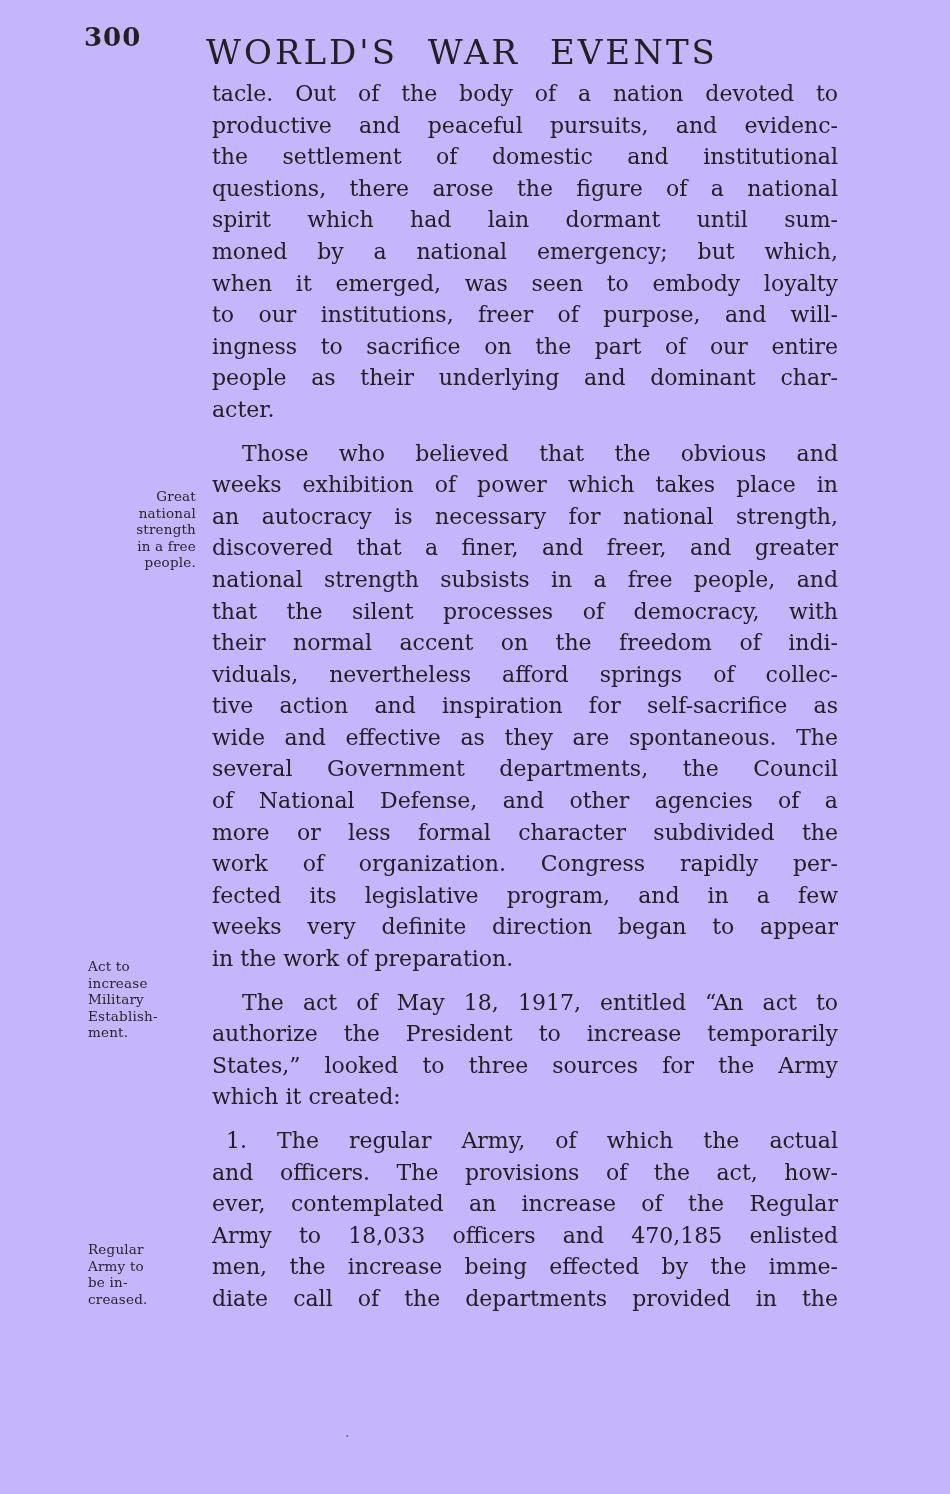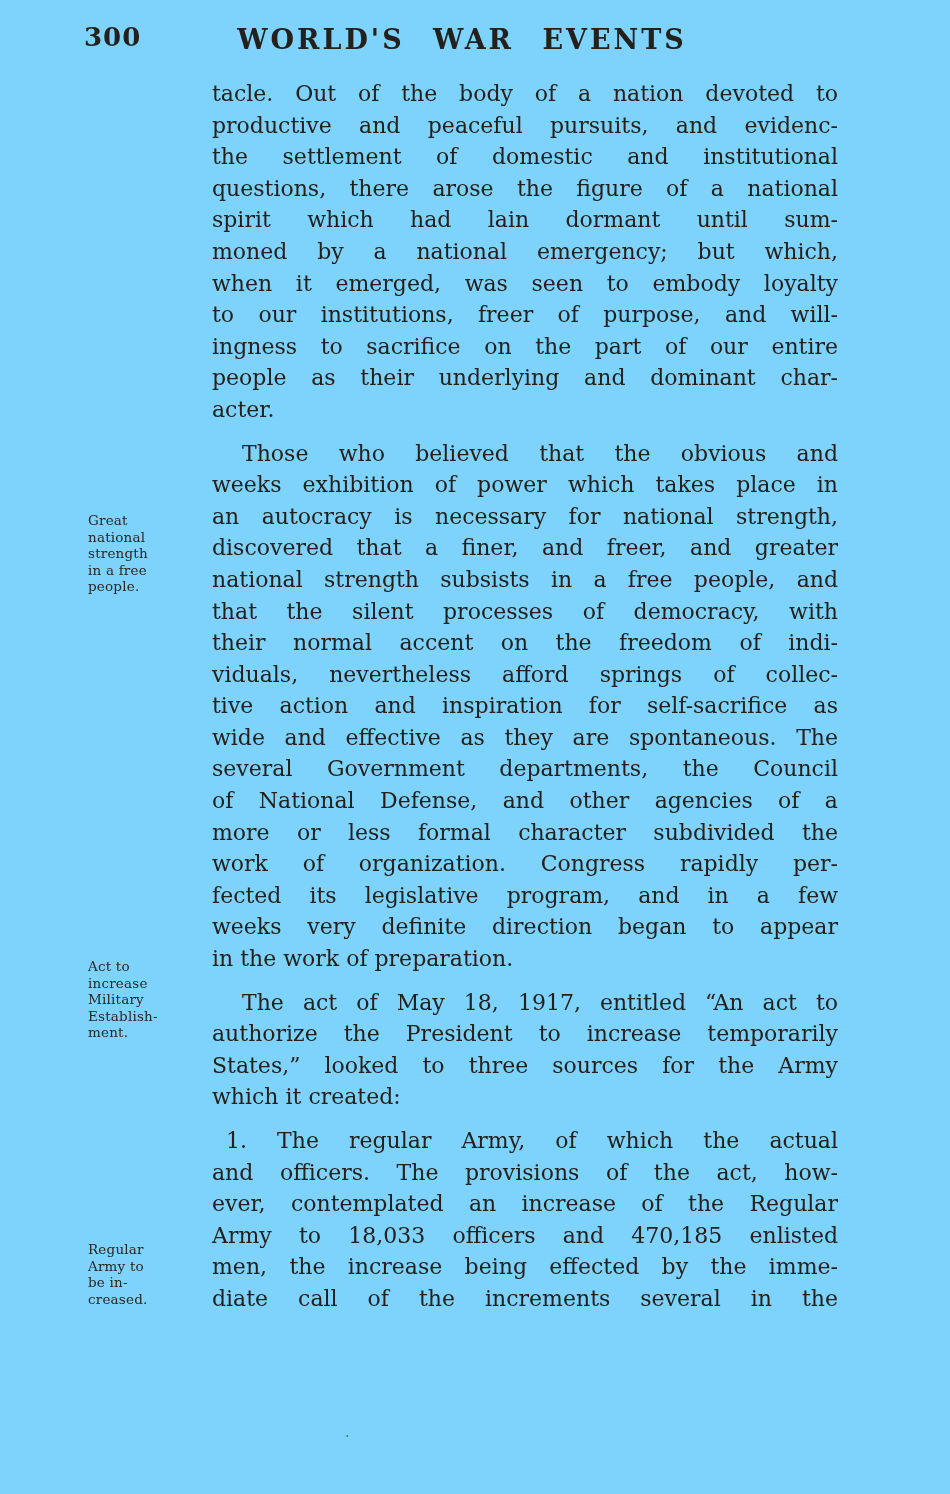--- a/index.html
+++ b/index.html
@@ -5,21 +5,21 @@
   html, body {
     margin: 0;
     padding: 0;
     background: #d8d5cd;
   }
   .page {
     position: relative;
     width: 950px;
     height: 1494px;
     margin: 0 auto;
-    background: #7dd3fc;
+    background: #c4b5fd;
     color: #24201b;
     font-family: "DejaVu Serif", serif;
     overflow: hidden;
   }
   
   .header {
     position: absolute;
     top: 20px;
     left: 0;
     width: 100%;
@@ -29,24 +29,24 @@
     position: absolute;
     left: 84px;
     top: 2px;
     font-size: 26px;
     font-weight: 700;
     letter-spacing: 1px;
   }
   .book-title {
     position: absolute;
     left: 462px;
-    top: 4px;
+    top: 12px;
     transform: translateX(-50%);
-    font-size: 27px;
-    font-weight: 700;
+    font-size: 34px;
+    font-weight: 400;
     letter-spacing: 3px;
     word-spacing: 16px;
     white-space: nowrap;
   }
   
   .body-text {
     position: absolute;
     left: 200px;
     top: 66px;
     width: 650px;
@@ -65,21 +65,21 @@
   .sidenote {
     position: absolute;
     left: 88px;
     width: 108px;
     font-size: 13.5px;
     line-height: 16.5px;
     letter-spacing: 0.2px;
     white-space: pre-line;
     color: #2a2620;
   }
-  .sn1 { top: 512px; }
+  .sn1 { top: 488px; text-align: right; }
   .sn2 { top: 958px; }
   .sn3 { top: 1241px; }
   
   .speck {
     position: absolute;
     left: 345px;
     top: 1424px;
     font-size: 14px;
     color: #6b675f;
   }
@@ -149,19 +149,19 @@
         <div class="line">authorize the President to increase temporarily</div>
         <div class="line">States,” looked to three sources for the Army</div>
         <div class="line end">which it created:</div>
       </div>
       <div class="para">
         <div class="line indent">1. The regular Army, of which the actual</div>
         <div class="line">and officers. The provisions of the act, how-</div>
         <div class="line">ever, contemplated an increase of the Regular</div>
         <div class="line">Army to 18,033 officers and 470,185 enlisted</div>
         <div class="line">men, the increase being effected by the imme-</div>
-        <div class="line">diate call of the increments several in the</div>
+        <div class="line">diate call of the departments provided in the</div>
       </div>
     </div>
 
   <div class="speck">.</div>
 
 </div>
 
 </body></html>

